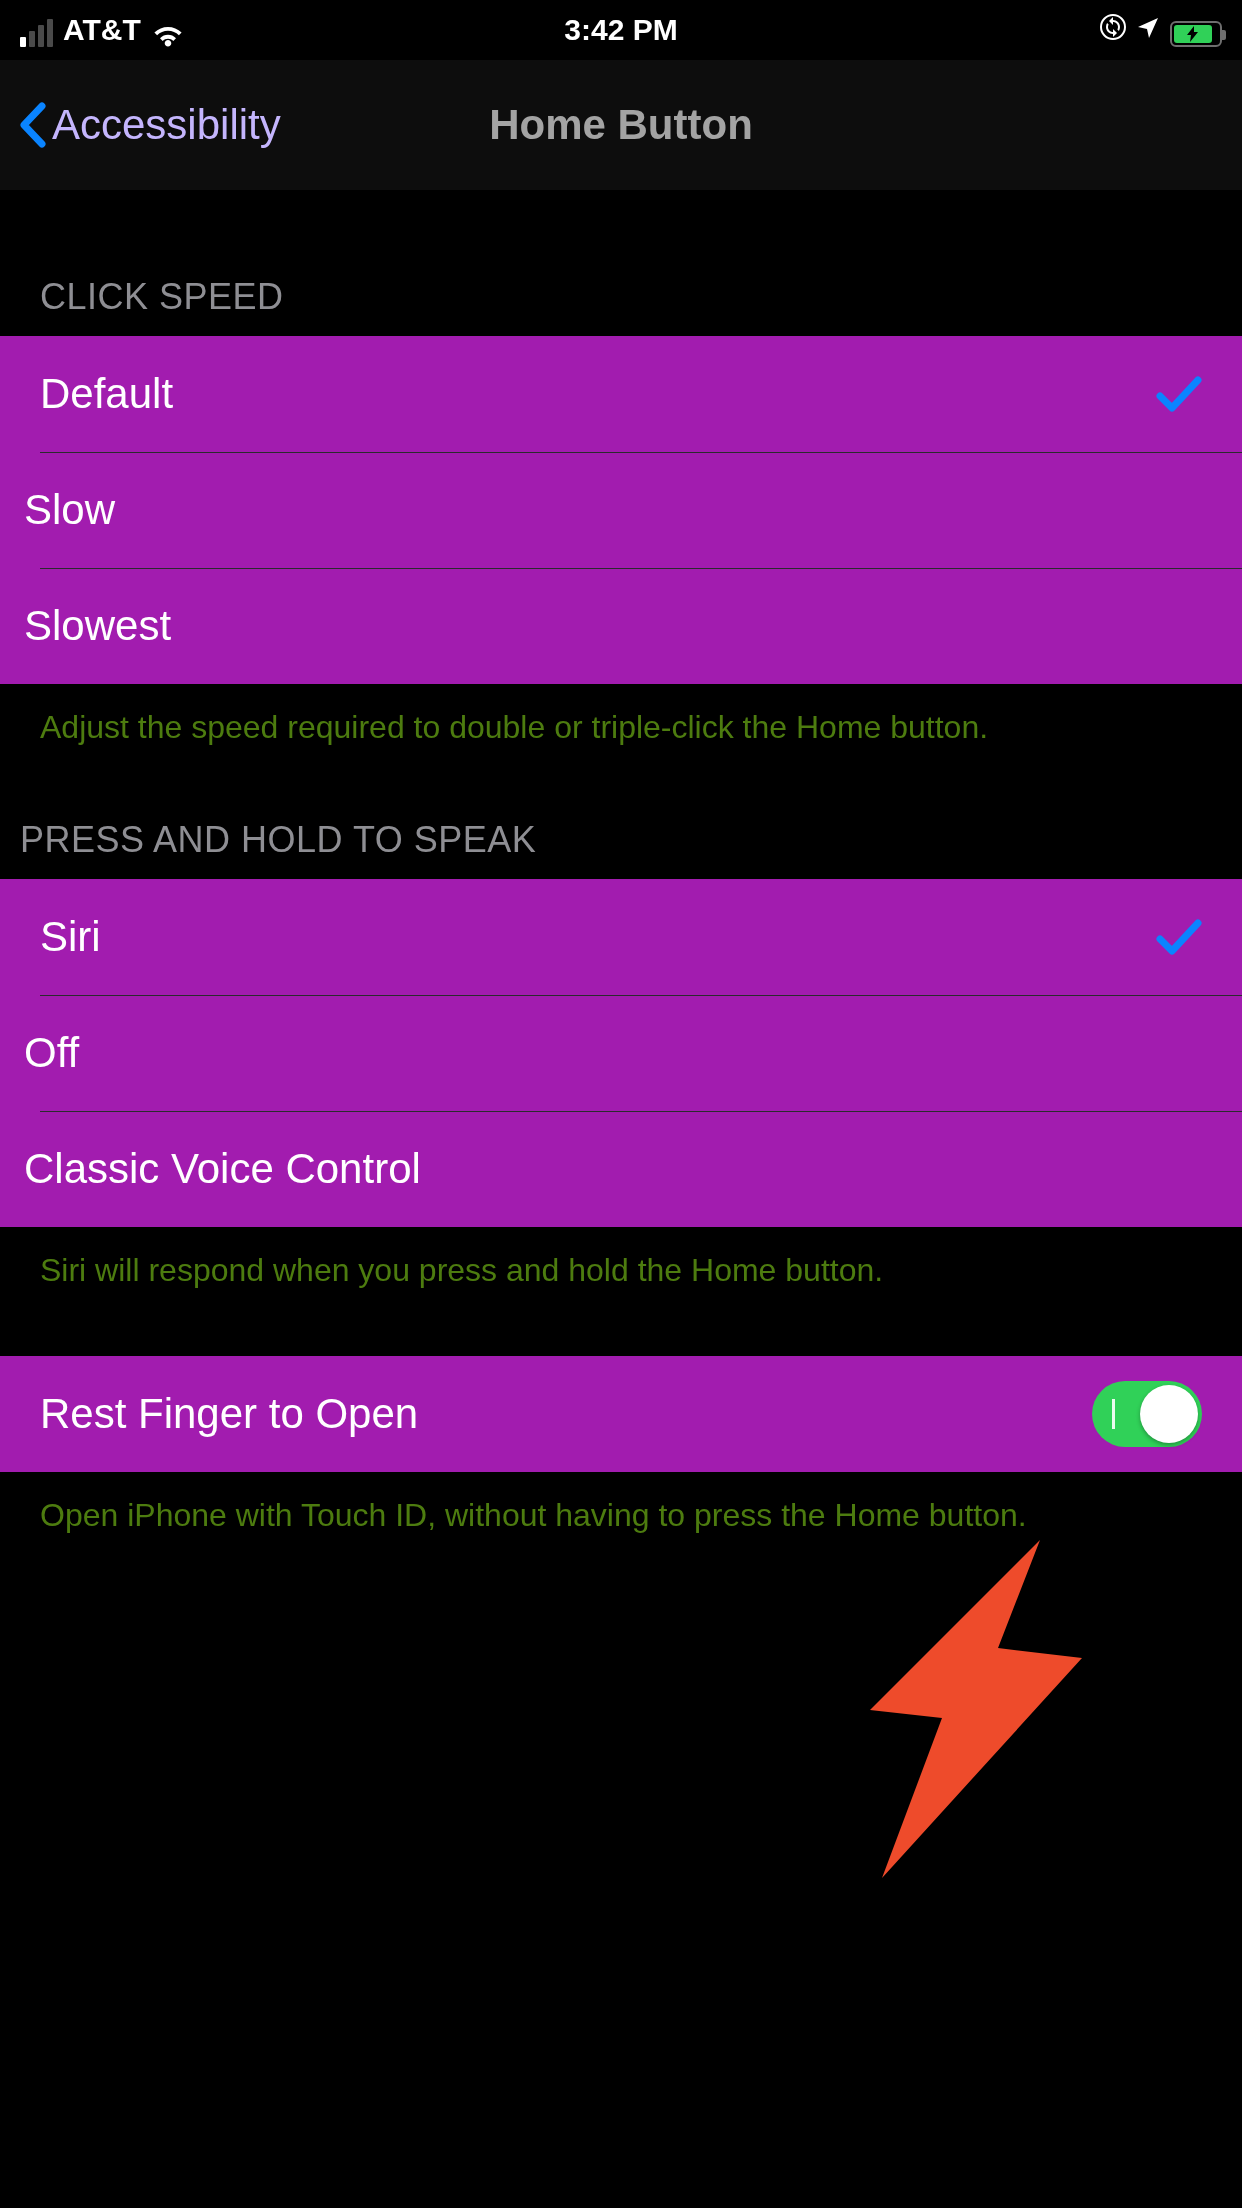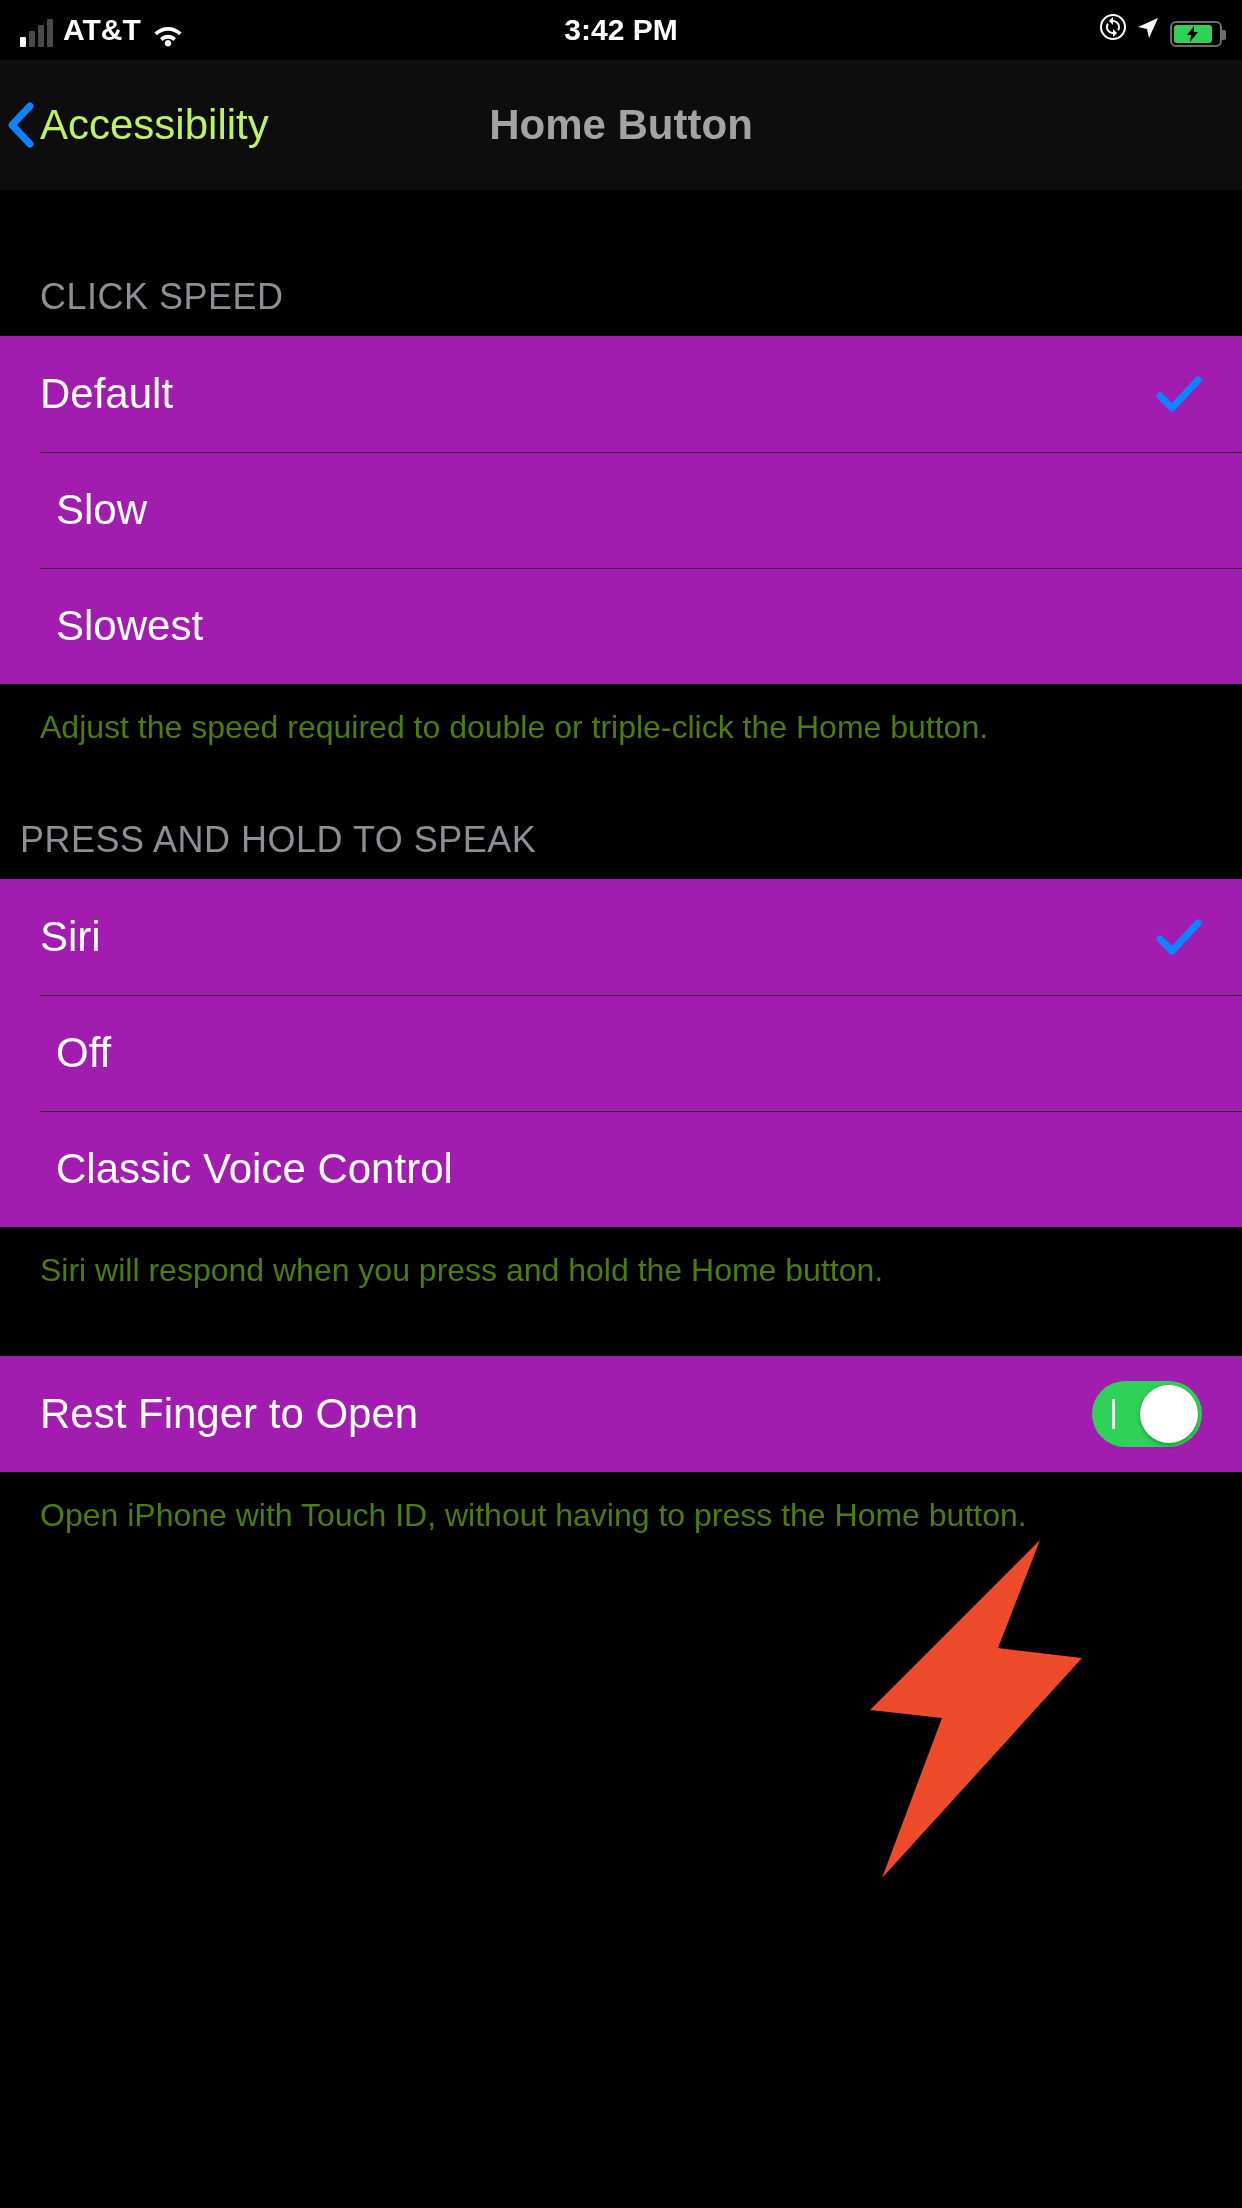--- a/index.html
+++ b/index.html
@@ -51,21 +51,21 @@
   
   .nav-bar {
     height: 130px;
     display: flex;
     align-items: center;
     position: relative;
     background: #0d0d0d;
   }
   .back-button {
     display: flex; align-items: center; gap: 4px;
-    color: #bef264; font-size: 42px; padding-left: 6px;
+    color: #c4b5fd; font-size: 42px; padding-left: 18px;
   }
   .back-chevron svg { display:block; }
   .nav-title {
     position: absolute; left: 50%; transform: translateX(-50%);
     font-size: 42px; font-weight: 600; color:#a3a3a3;
   }
 
   
   .content { background:#000; }
   .section-header {
@@ -85,21 +85,21 @@
   .section-footer {
     padding: 22px 40px 0 40px;
     color:#4d7c0f; font-size:32px; line-height:1.35;
   }
 
   
   .row { position:relative; }
   .row:not(:first-child)::before{
     content:""; position:absolute; left:40px; right:0; top:0; height:1px; background:#2b2b2d;
   }
-  .row + .row { border-top:none; margin-left:0; padding-left:56px; }
+  .row + .row { border-top:none; margin-left:0; padding-left:24px; }
 
   
   .toggle {
     width: 110px; height: 66px; border-radius: 33px; background:#30d158;
     position:relative;
   }
   .toggle-knob{
     position:absolute; right:4px; top:4px; width:58px; height:58px;
     background:#fff; border-radius:50%; box-shadow:0 2px 4px rgba(0,0,0,.3);
   }

